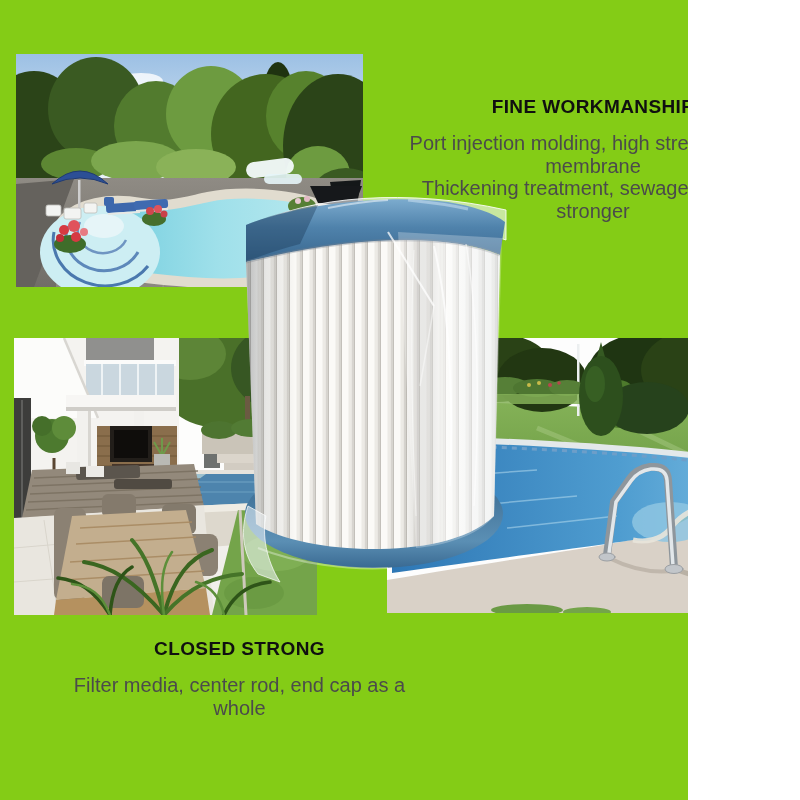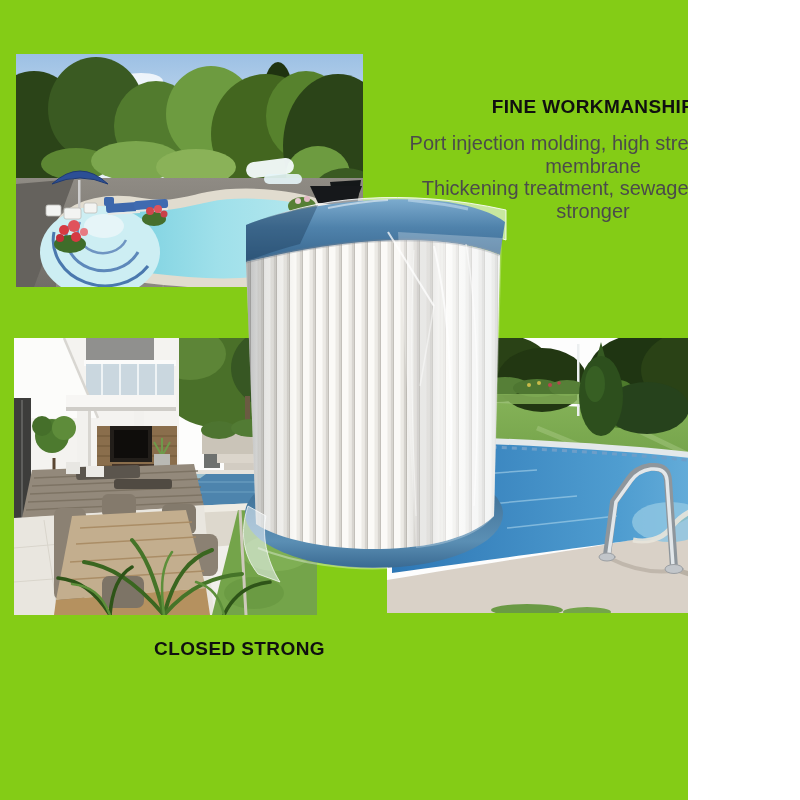--- a/index.html
+++ b/index.html
@@ -425,16 +425,17 @@
           <path d="M 196,120 L 182,200" stroke-opacity="0.45" stroke-width="1.5"></path>
         </g>
       </g>
       <path d="M 10,320 C 2,344 4,368 20,388 L 42,396 C 28,374 24,348 28,330 Z" fill="#f2f7fb" fill-opacity="0.55" stroke="#ffffff" stroke-opacity="0.7" stroke-width="1"></path>
       <path d="M 20,362 C 60,378 110,384 150,382" fill="none" stroke="#ffffff" stroke-opacity="0.35" stroke-width="2"></path>
     </svg>
   </div>
 
   <section class="tb tb-closed">
     <h2>CLOSED STRONG</h2>
+    <div class="line">Filter media, center rod, end cap as a whole</div>
   </section>
 
 
 </div>
 
 </body></html>

